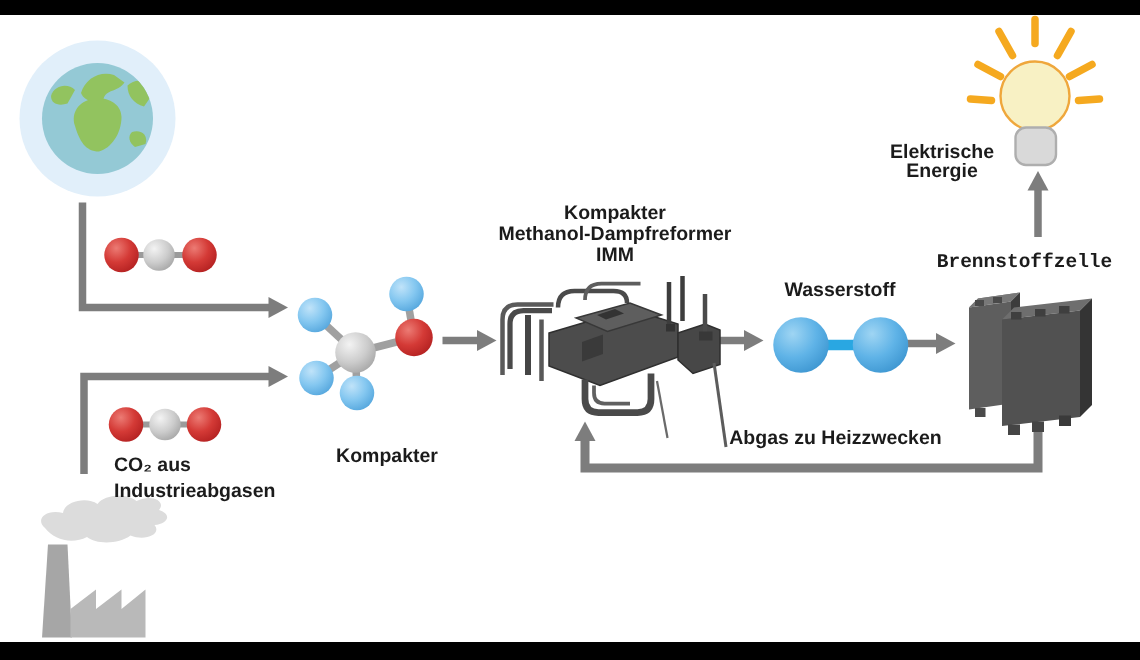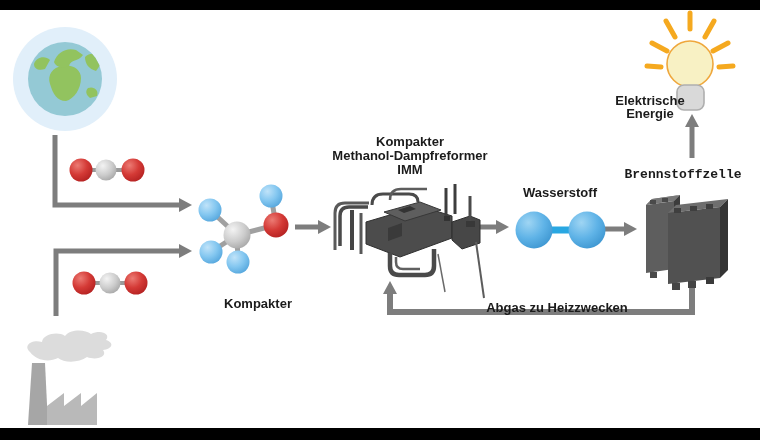--- a/index.html
+++ b/index.html
@@ -16,22 +16,22 @@
     line-height:16px;white-space:nowrap;z-index:5;
   }
   .lbl.center{text-align:center;white-space:normal;}
   .line{display:block;}
   #lbl-co2-atmo{left:76px;top:136px;}
   #lbl-co2-ind{left:76px;top:301px;line-height:17px;}
   #lbl-methanol{left:188px;top:296px;width:140px;}
   #lbl-reformer{left:310px;top:135px;width:200px;line-height:14px;}
   #lbl-h2{left:500px;top:185px;width:120px;}
   #lbl-fc{left:613px;top:167px;width:140px;font-family:Liberation Mono, monospace;}
-  #lbl-elec{left:600px;top:94px;width:100px;line-height:13px;}
-  #lbl-abgas{left:457px;top:300px;width:200px;}
+  #lbl-elec{left:578px;top:94px;width:100px;line-height:13px;}
+  #lbl-abgas{left:457px;top:284px;width:200px;}
 </style>
 </head>
 <body>
 
 <div id="stage">
 
   <svg width="760" height="440" viewBox="0 0 760 440">
     <defs>
       <radialGradient id="redG" cx="35%" cy="30%" r="75%">
         <stop offset="0%" stop-color="#ec7b74"></stop>
@@ -183,20 +183,24 @@
         <line x1="652" y1="43" x2="667" y2="51"></line>
         <line x1="733" y1="66" x2="719" y2="67"></line>
         <line x1="647" y1="66" x2="661" y2="67"></line>
       </g>
       <circle cx="690" cy="64" r="23" fill="#f8f1c4" stroke="#efa73c" stroke-width="1.6"></circle>
       <rect x="677" y="85" width="27" height="25" rx="7" fill="#d9d9d9" stroke="#aeaeae" stroke-width="1.6"></rect>
     </g>
   </svg>
 
 
+  <div class="lbl" id="lbl-co2-ind">
+    <span class="line">CO₂ aus</span>
+    <span class="line">Industrieabgasen</span>
+  </div>
 
   <div class="lbl center" id="lbl-methanol">Kompakter</div>
 
   <div class="lbl center" id="lbl-h2">Wasserstoff</div>
 
   <div class="lbl center" id="lbl-reformer">
     <span class="line">Kompakter</span>
     <span class="line">Methanol-Dampfreformer</span>
     <span class="line">IMM</span>
   </div>

